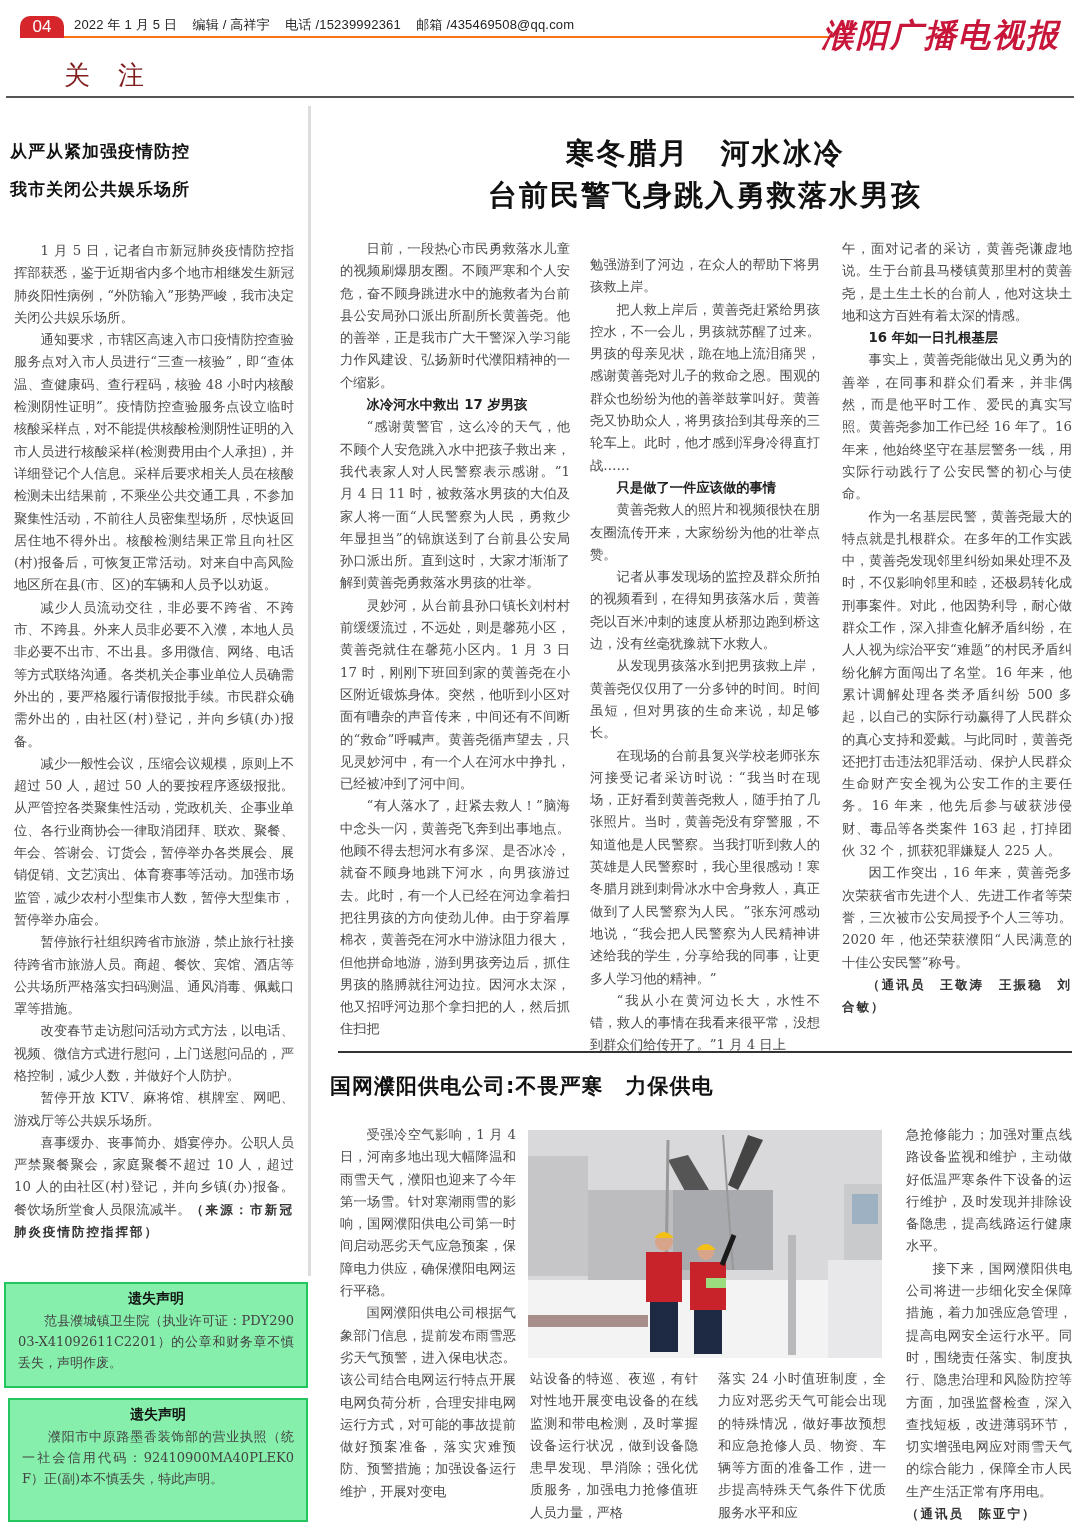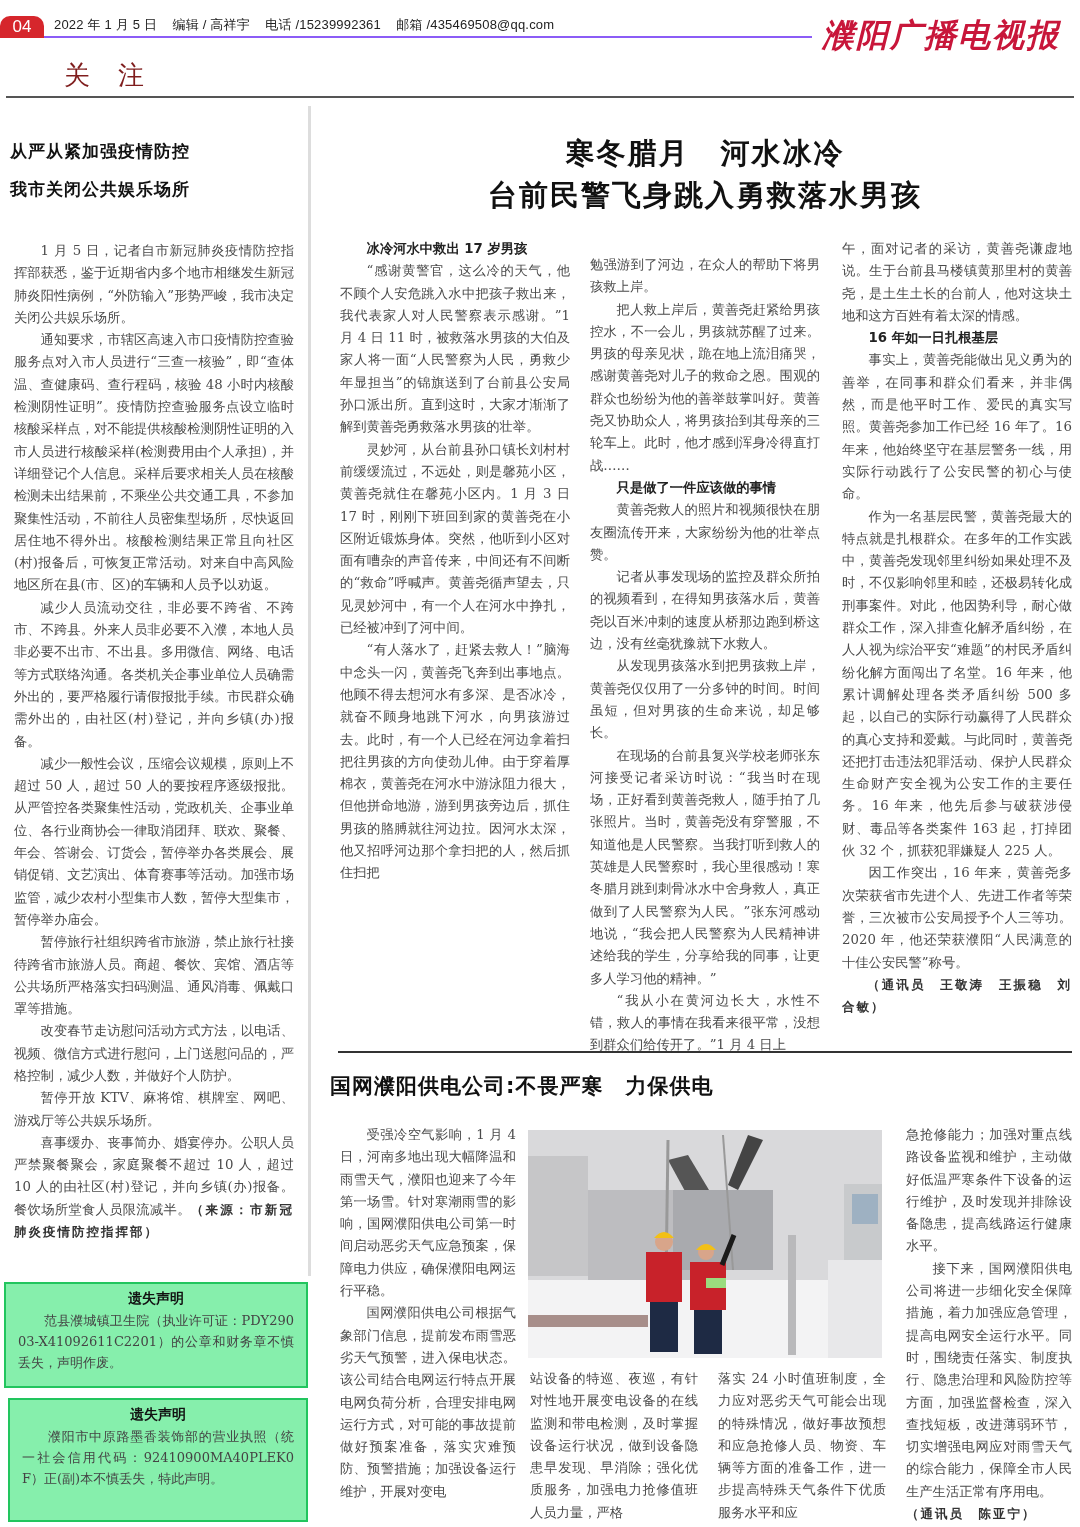--- a/index.html
+++ b/index.html
@@ -1,19 +1,19 @@
 <!DOCTYPE html>
 <html><head>
 <meta charset="utf-8">
 <style>
   * { box-sizing: border-box; margin: 0; padding: 0; }
   html, body { width: 1080px; height: 1527px; background: #ffffff; overflow: hidden; }
   body { position: relative; font-family: "DejaVu Serif", serif; color: #3a3a3a; }
 
-  .topbar { position: absolute; left: 0; top: 14px; width: 812px; height: 24px; border-bottom: 2px solid #8b5cf6; }
+  .topbar { position: absolute; left: 20px; top: 14px; width: 812px; height: 24px; border-bottom: 2px solid #f97316; }
   .page-tab { position: absolute; left: 0; top: 2px; width: 44px; height: 22px; background: #d6262c; color: #fff;
     border-radius: 10px 10px 0 0; font-family: "Liberation Sans", sans-serif; font-size: 17px; line-height: 22px; text-align: center; }
   .meta { position: absolute; left: 54px; top: 2px; font-family: "Liberation Sans", sans-serif; font-size: 13px; color: #222; white-space: nowrap; letter-spacing: 0.2px; }
   .masthead { position: absolute; left: 822px; top: 14px; font-family: "DejaVu Serif", serif; font-style: italic; font-weight: bold;
     font-size: 32px; color: #c8163a; letter-spacing: 2px; white-space: nowrap; }
   .section { position: absolute; left: 64px; top: 58px; font-size: 26px; color: #7f1d1d; letter-spacing: 28px; font-family: "DejaVu Serif", serif; }
   .rule-top { position: absolute; left: 6px; top: 96px; width: 1068px; height: 2px; background: #555; }
   .vdivider { position: absolute; left: 308px; top: 106px; width: 3px; height: 1170px; background: #ddd; }
 
   .lead-title { position: absolute; left: 10px; top: 132px; width: 290px; font-family: "DejaVu Sans", sans-serif; font-weight: bold;
@@ -77,20 +77,21 @@
 <div class="notice" style="left:8px; top:1398px; width:300px; height:124px;">
   <h3>遗失声明</h3>
   <p>濮阳市中原路墨香装饰部的营业执照（统一社会信用代码：92410900MA40PLEK0F）正(副)本不慎丢失，特此声明。</p>
 </div>
 
 <div class="main-title">
   <span>寒冬腊月　河水冰冷</span>
   <span>台前民警飞身跳入勇救落水男孩</span>
 </div>
 <div class="col rescue-col" style="left:340px; top:238px; width:230px;">
+    <p>日前，一段热心市民勇救落水儿童的视频刷爆朋友圈。不顾严寒和个人安危，奋不顾身跳进水中的施救者为台前县公安局孙口派出所副所长黄善尧。他的善举，正是我市广大干警深入学习能力作风建设、弘扬新时代濮阳精神的一个缩影。</p>
     <h4>冰冷河水中救出 17 岁男孩</h4>
     <p>“感谢黄警官，这么冷的天气，他不顾个人安危跳入水中把孩子救出来，我代表家人对人民警察表示感谢。”1 月 4 日 11 时，被救落水男孩的大伯及家人将一面“人民警察为人民，勇救少年显担当”的锦旗送到了台前县公安局孙口派出所。直到这时，大家才渐渐了解到黄善尧勇救落水男孩的壮举。</p>
     <p>灵妙河，从台前县孙口镇长刘村村前缓缓流过，不远处，则是馨苑小区，黄善尧就住在馨苑小区内。1 月 3 日 17 时，刚刚下班回到家的黄善尧在小区附近锻炼身体。突然，他听到小区对面有嘈杂的声音传来，中间还有不间断的“救命”呼喊声。黄善尧循声望去，只见灵妙河中，有一个人在河水中挣扎，已经被冲到了河中间。</p>
     <p>“有人落水了，赶紧去救人！”脑海中念头一闪，黄善尧飞奔到出事地点。他顾不得去想河水有多深、是否冰冷，就奋不顾身地跳下河水，向男孩游过去。此时，有一个人已经在河边拿着扫把往男孩的方向使劲儿伸。由于穿着厚棉衣，黄善尧在河水中游泳阻力很大，但他拼命地游，游到男孩旁边后，抓住男孩的胳膊就往河边拉。因河水太深，他又招呼河边那个拿扫把的人，然后抓住扫把</p>
   </div>
 <div class="col rescue-col" style="left:590px; top:254px; width:230px;">
     <p class="noind">勉强游到了河边，在众人的帮助下将男孩救上岸。</p>
     <p>把人救上岸后，黄善尧赶紧给男孩控水，不一会儿，男孩就苏醒了过来。男孩的母亲见状，跪在地上流泪痛哭，感谢黄善尧对儿子的救命之恩。围观的群众也纷纷为他的善举鼓掌叫好。黄善尧又协助众人，将男孩抬到其母亲的三轮车上。此时，他才感到浑身冷得直打战……</p>
     <h4>只是做了一件应该做的事情</h4>
     <p>黄善尧救人的照片和视频很快在朋友圈流传开来，大家纷纷为他的壮举点赞。</p>

